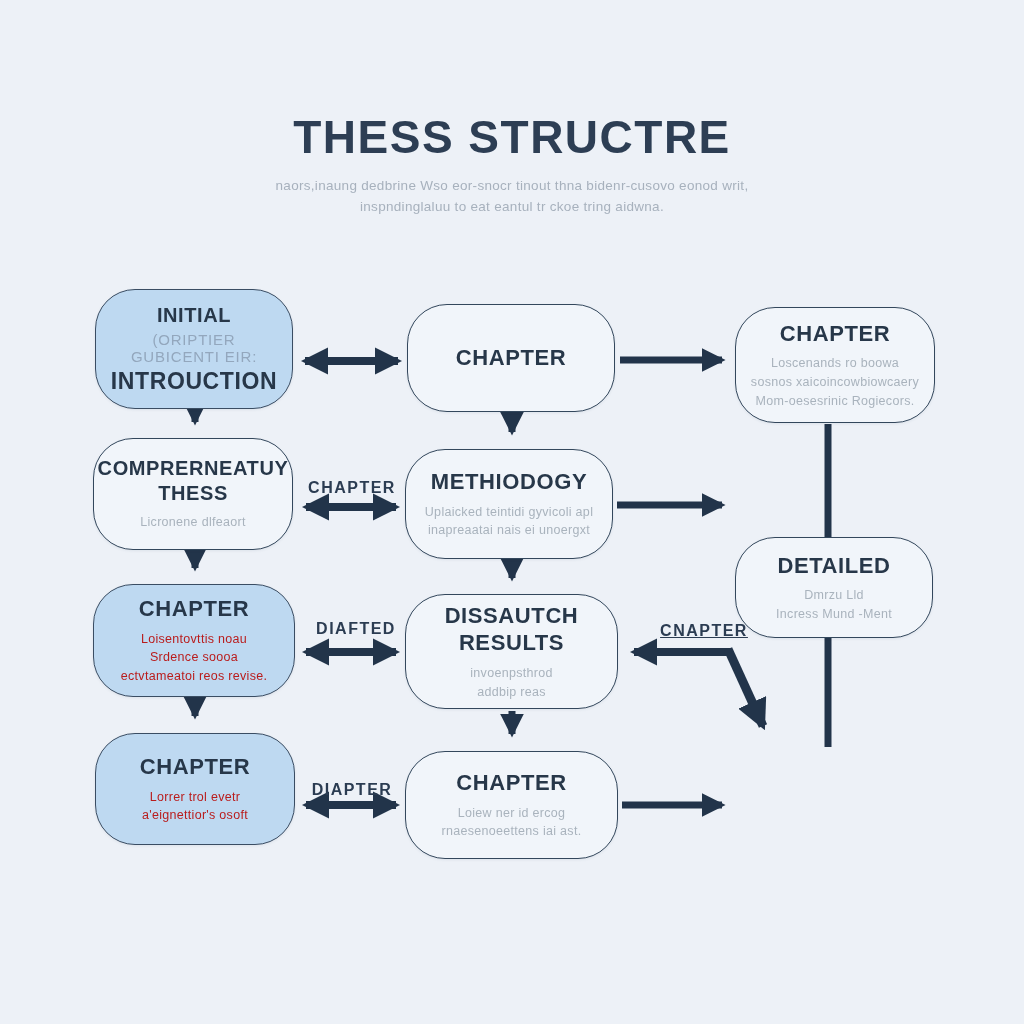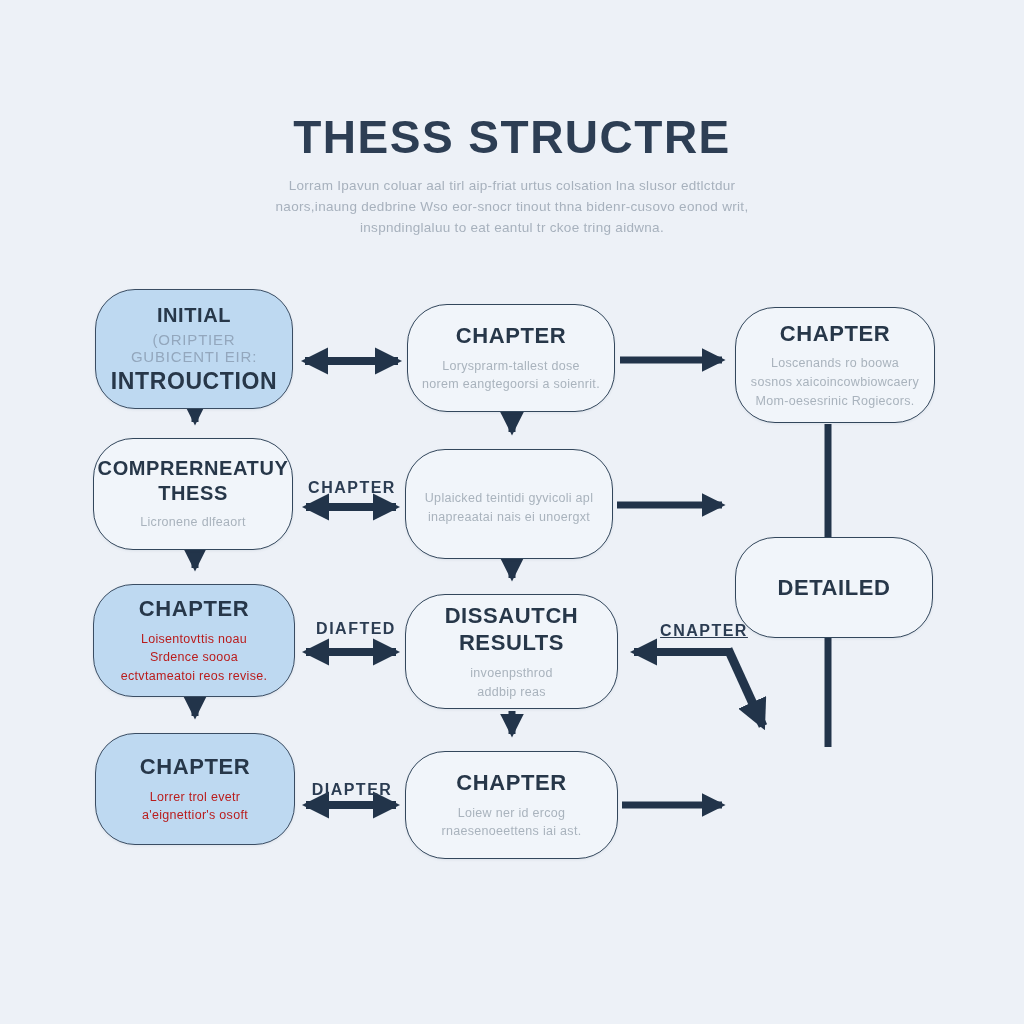--- a/index.html
+++ b/index.html
@@ -59,21 +59,20 @@
     white-space:nowrap;
   }
 </style>
 </head>
 <body>
 
 <div class="canvas">
 
   <h1 class="page-title">THESS STRUCTRE</h1>
   <div class="page-subtitle">
-    <div>Lorram Ipavun coluar aal tirl aip-friat urtus colsation lna slusor edtlctdur</div>
     <div>naors,inaung dedbrine Wso eor-snocr tinout thna bidenr-cusovo eonod writ,</div>
     <div>inspndinglaluu to eat eantul tr ckoe tring aidwna.</div>
   </div>
 
   <svg class="arrow-layer" width="1024" height="1024" viewBox="0 0 1024 1024">
     <defs>
       <marker id="ah" viewBox="0 0 10 10" refX="8.5" refY="5" markerWidth="3.4" markerHeight="3.4" orient="auto-start-reverse">
         <path d="M0,0 L10,5 L0,10 z" fill="#22344a"></path>
       </marker>
     </defs>
@@ -106,24 +105,20 @@
   </svg>
 
   <div class="box blue" style="left:95px;top:289px;width:198px;height:120px;">
     <div class="box-title sm">INITIAL</div>
     <div class="tiny-line">(ORIPTIER GUBICENTI EIR:</div>
     <div class="box-title lg">INTROUCTION</div>
   </div>
 
   <div class="box light" style="left:407px;top:304px;width:208px;height:108px;">
     <div class="box-title">CHAPTER</div>
-    <div class="box-sub">
-      <div>Lorysprarm-tallest dose</div>
-      <div>norem eangtegoorsi a soienrit.</div>
-    </div>
   </div>
 
   <div class="box light" style="left:735px;top:307px;width:200px;height:116px;">
     <div class="box-title">CHAPTER</div>
     <div class="box-sub">
       <div>Loscenands ro boowa</div>
       <div>sosnos xaicoincowbiowcaery</div>
       <div>Mom-oesesrinic Rogiecors.</div>
     </div>
   </div>
@@ -132,28 +127,33 @@
     <div class="box-title sm">
       <div>COMPRERNEATUY</div>
       <div>THESS</div>
     </div>
     <div class="box-sub">
       <div>Licronene dlfeaort</div>
     </div>
   </div>
 
   <div class="box light" style="left:405px;top:449px;width:208px;height:110px;">
+    <div class="box-title">METHIODOGY</div>
     <div class="box-sub">
       <div>Uplaicked teintidi gyvicoli apl</div>
       <div>inapreaatai nais ei unoergxt</div>
     </div>
   </div>
 
   <div class="box light" style="left:735px;top:537px;width:198px;height:101px;">
     <div class="box-title">DETAILED</div>
+    <div class="box-sub">
+      <div>Dmrzu Lld</div>
+      <div>Incress Mund -Ment</div>
+    </div>
   </div>
 
   <div class="box blue" style="left:93px;top:584px;width:202px;height:113px;">
     <div class="box-title">CHAPTER</div>
     <div class="box-sub">
       <div>Loisentovttis noau</div>
       <div>Srdence soooa</div>
       <div>ectvtameatoi reos revise.</div>
     </div>
   </div>

